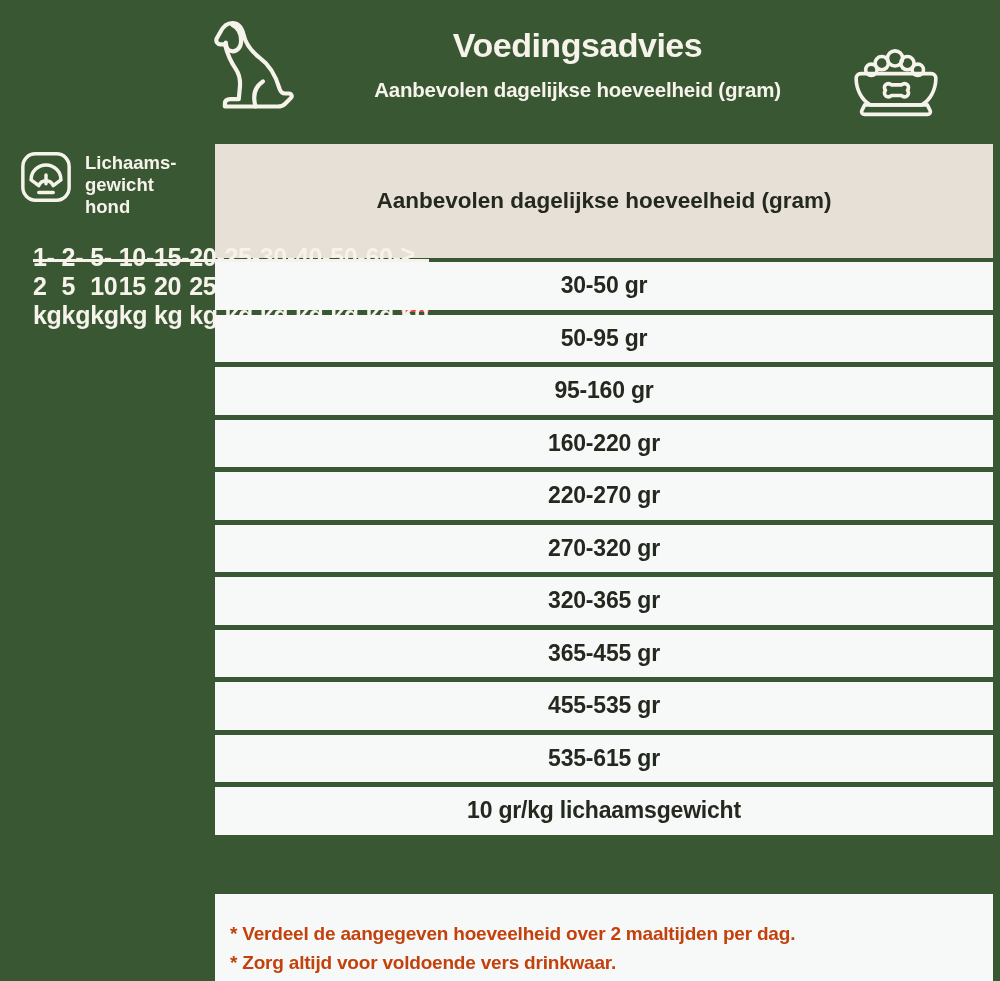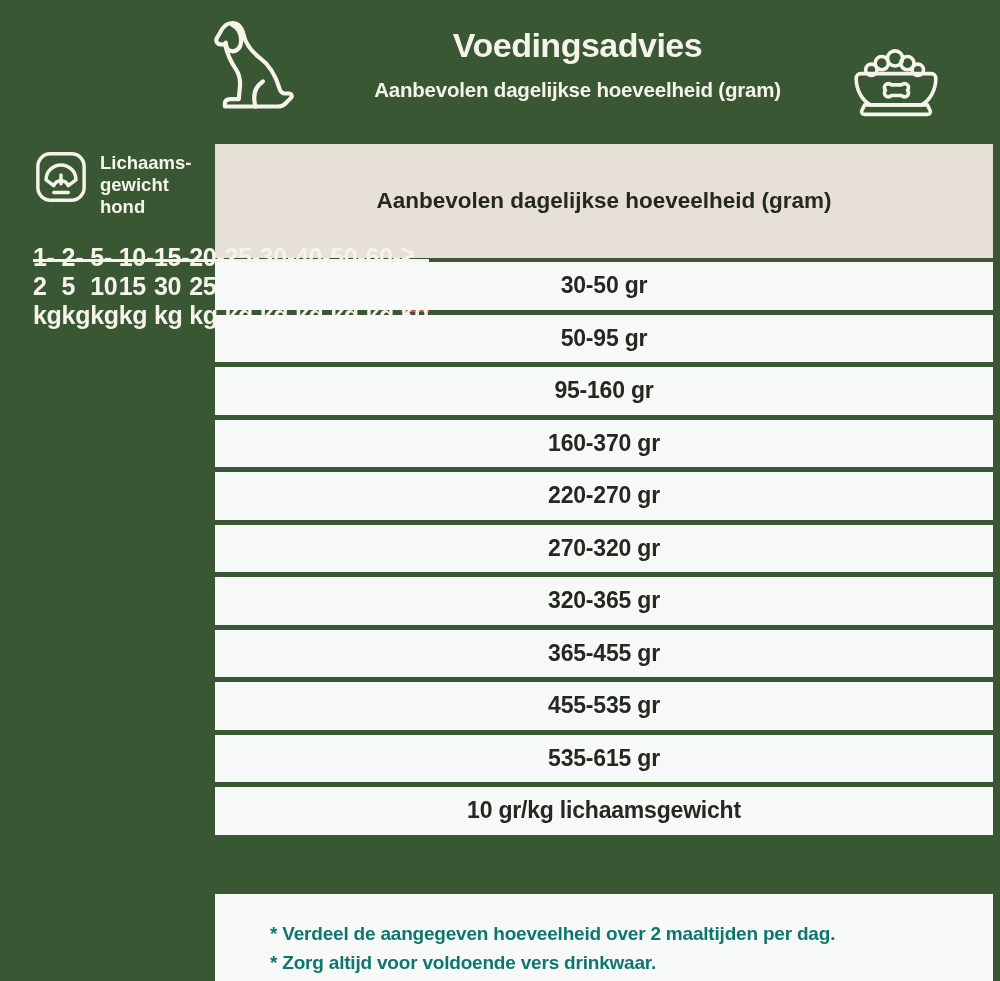--- a/index.html
+++ b/index.html
@@ -9,21 +9,21 @@
     position:relative; width:1000px; height:981px;
     background:#3a5733; overflow:hidden;
   }
   
   .dog-icon { position:absolute; left:198px; top:14px; }
   .bowl-icon { position:absolute; left:843px; top:48px; }
   .title-block { position:absolute; left:215px; top:26px; width:725px; text-align:center; color:#f6f3eb; }
   .title { font-size:34px; font-weight:700; letter-spacing:-0.5px; }
   .subtitle { margin-top:13px; font-size:20.5px; font-weight:700; letter-spacing:-0.2px; }
   
-  .weight-header { position:absolute; left:34px; top:150px; display:flex; align-items:flex-start;justify-content:space-between; }
+  .weight-header { position:absolute; left:19px; top:150px; display:flex; align-items:flex-start;justify-content:space-between; }
   .scale-icon { flex:0 0 auto; }
   .weight-header-label {
     margin-left:12px; margin-top:2px; width:100px; color:#f6f3eb;
     font-size:18.5px; font-weight:700; line-height:1.18;
   }
   .amount-header {
     position:absolute; left:215px; top:144px; width:778px; height:114px;
     background:#e7e0d7; display:flex; align-items:center; justify-content:center;
   }
   .amount-header span { color:#242920; font-size:22.5px; font-weight:700; }
@@ -42,21 +42,21 @@
   .rrow {
     height:47.5px; background:#f7f9f8;
     display:flex; align-items:center; justify-content:center;
   }
   .rrow span { color:#242920; font-size:23px; font-weight:700; letter-spacing:-0.2px; }
   
   .footer-box {
     position:absolute; left:215px; top:894px; width:778px; height:87px;
     background:#f7f9f8; padding:25px 10px 0 15px;
   }
-  .footnote { color:#0f766e; font-size:19px; font-weight:700; line-height:1.55; letter-spacing:-0.2px;margin-left:40px; }
+  .footnote { color:#c2410c; font-size:19px; font-weight:700; line-height:1.55; letter-spacing:-0.2px; }
   svg { display:block; }
 </style>
 </head>
 <body>
 
 <div class="canvas">
 
   <div class="dog-icon">
     <svg width="102" height="108" viewBox="0 0 110 115" fill="none" stroke="#f6f3eb" stroke-width="4.5" stroke-linecap="round" stroke-linejoin="round">
       <path d="M37 9 C31 9 27 13 24 19 L20 26 C19 29 21 32 24 32 L29 32 C32 44 36 52 41 59 C45 65 46 72 45 80 L44 91 L35 91 C31 91 29 93 29 96 L29 99 L86 99 C89 99 92 98 94 96 L100 90 C102 88 101 85 98 85 L94 85 C91 85 89 83 88 80 C84 66 77 54 66 46 C57 39 51 30 49 21 C47 13 43 9 37 9 Z"></path>
@@ -106,21 +106,21 @@
     <div class="lrow">
         <span>2-5 kg</span>
       </div>
     <div class="lrow">
         <span>5-10 kg</span>
       </div>
     <div class="lrow">
         <span>10-15 kg</span>
       </div>
     <div class="lrow">
-        <span>15-30 kg</span>
+        <span>15-20 kg</span>
       </div>
     <div class="lrow">
         <span>20-25 kg</span>
       </div>
     <div class="lrow">
         <span>25-30 kg</span>
       </div>
     <div class="lrow">
         <span>30-40 kg</span>
       </div>
@@ -142,21 +142,21 @@
     <div class="rrow">
         <span>30-50 gr</span>
       </div>
     <div class="rrow">
         <span>50-95 gr</span>
       </div>
     <div class="rrow">
         <span>95-160 gr</span>
       </div>
     <div class="rrow">
-        <span>160-370 gr</span>
+        <span>160-220 gr</span>
       </div>
     <div class="rrow">
         <span>220-270 gr</span>
       </div>
     <div class="rrow">
         <span>270-320 gr</span>
       </div>
     <div class="rrow">
         <span>320-365 gr</span>
       </div>

